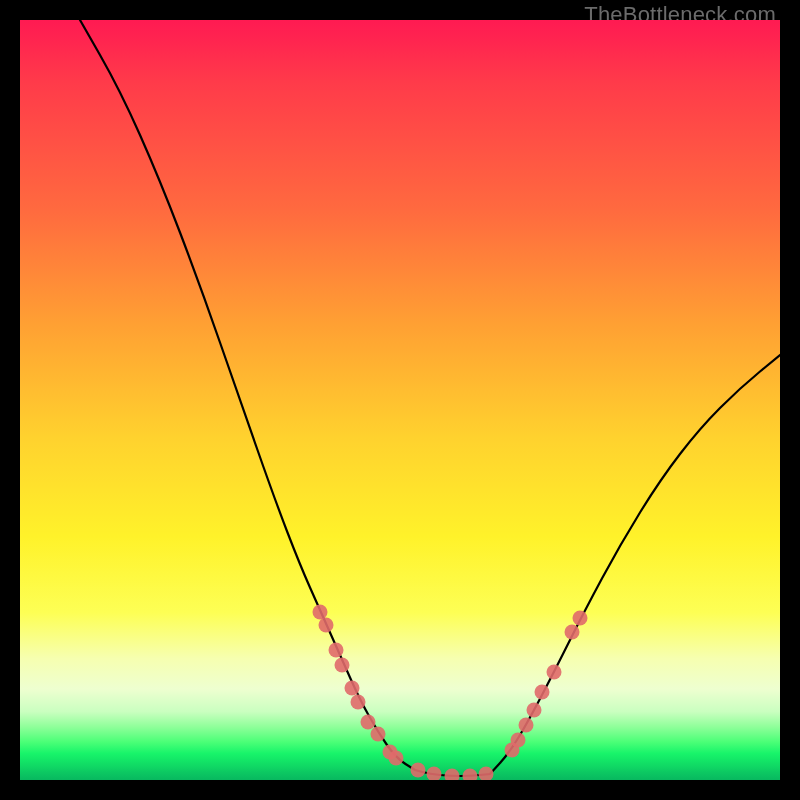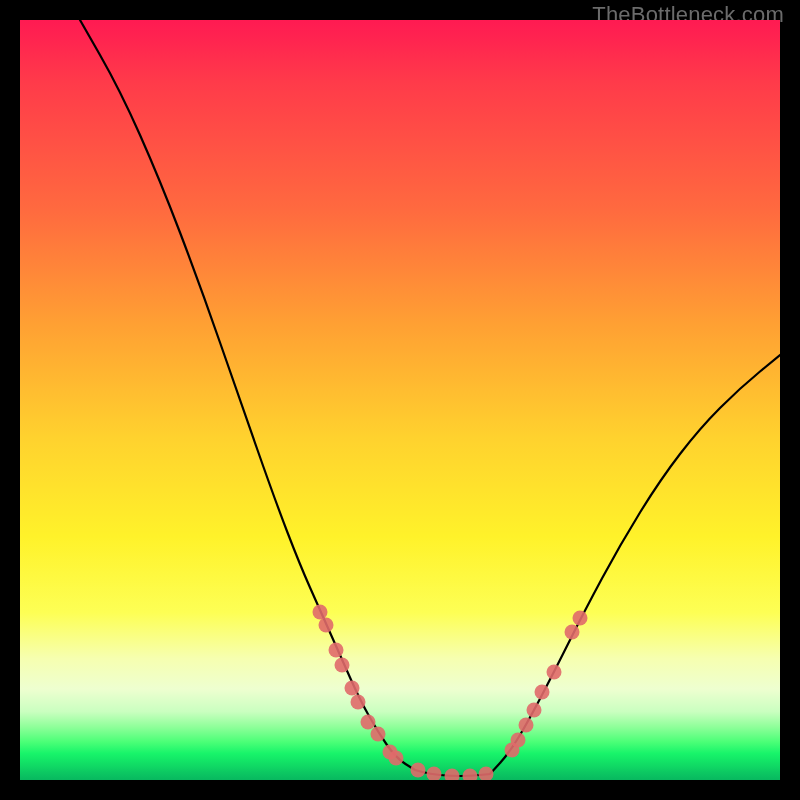--- a/index.html
+++ b/index.html
@@ -43,21 +43,21 @@
       #18f46a 96.5%,
       #12e466 97.5%,
       #0fd664 98.3%,
       #0cc862 99%,
       #08b85f 100%
     );
   }
   .watermark {
     position: absolute;
     top: 2px;
-    right: 16px;
+    right: 24px;
     color: #6b6b6b;
     font-size: 22px;
     letter-spacing: 0.2px;
     user-select: none;
   }
   svg.curve {
     position: absolute;
     left: 0;
     top: 0;
     width: 760px;

